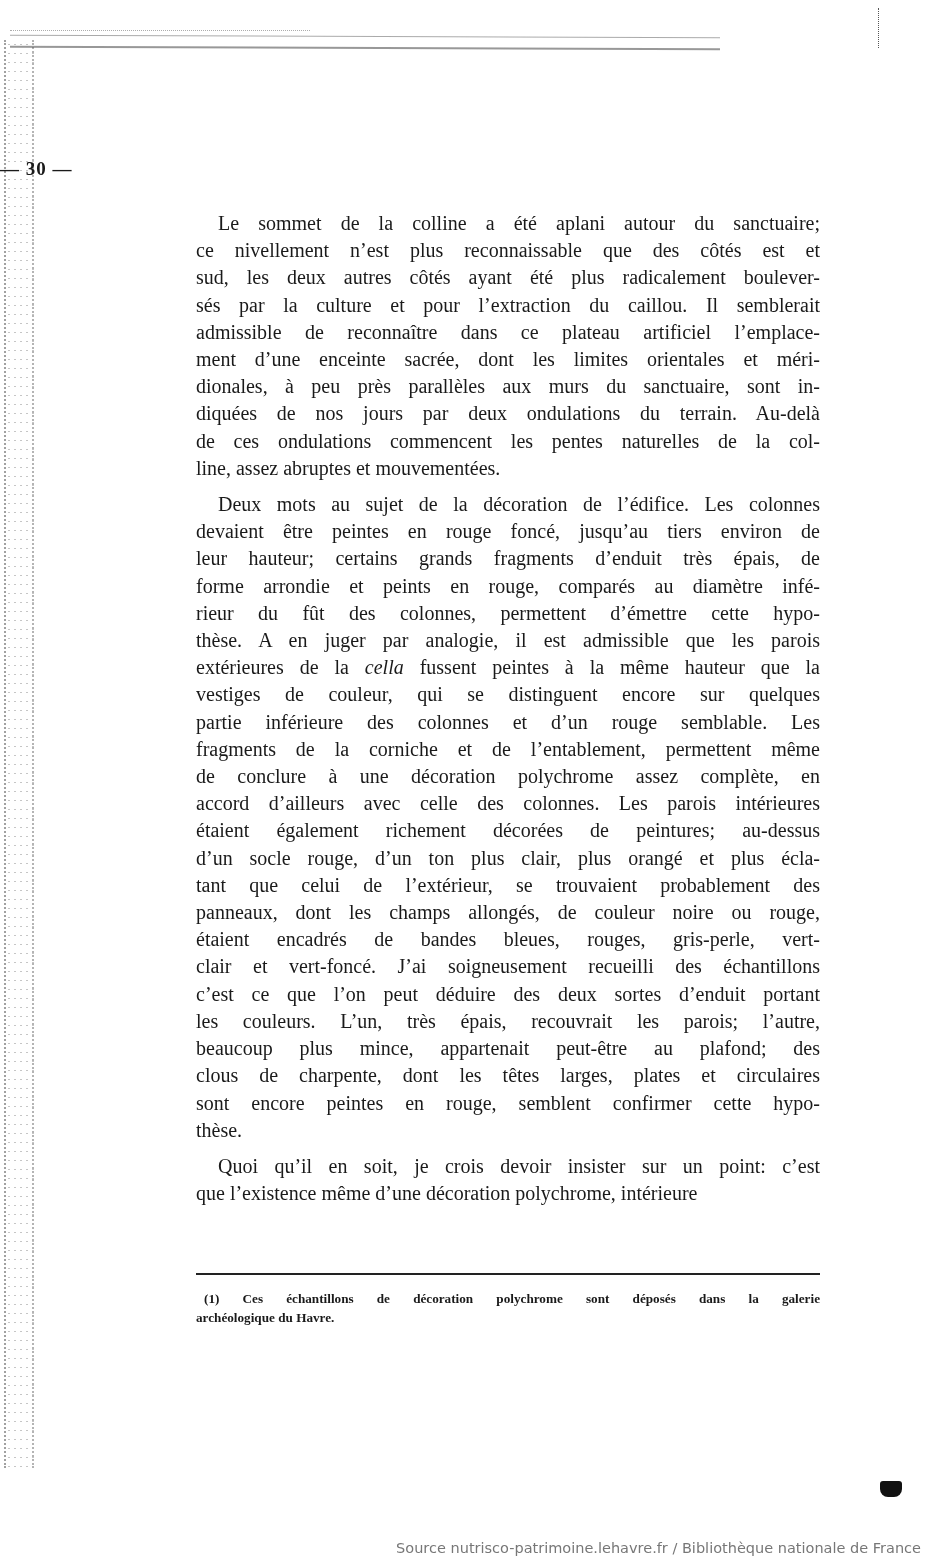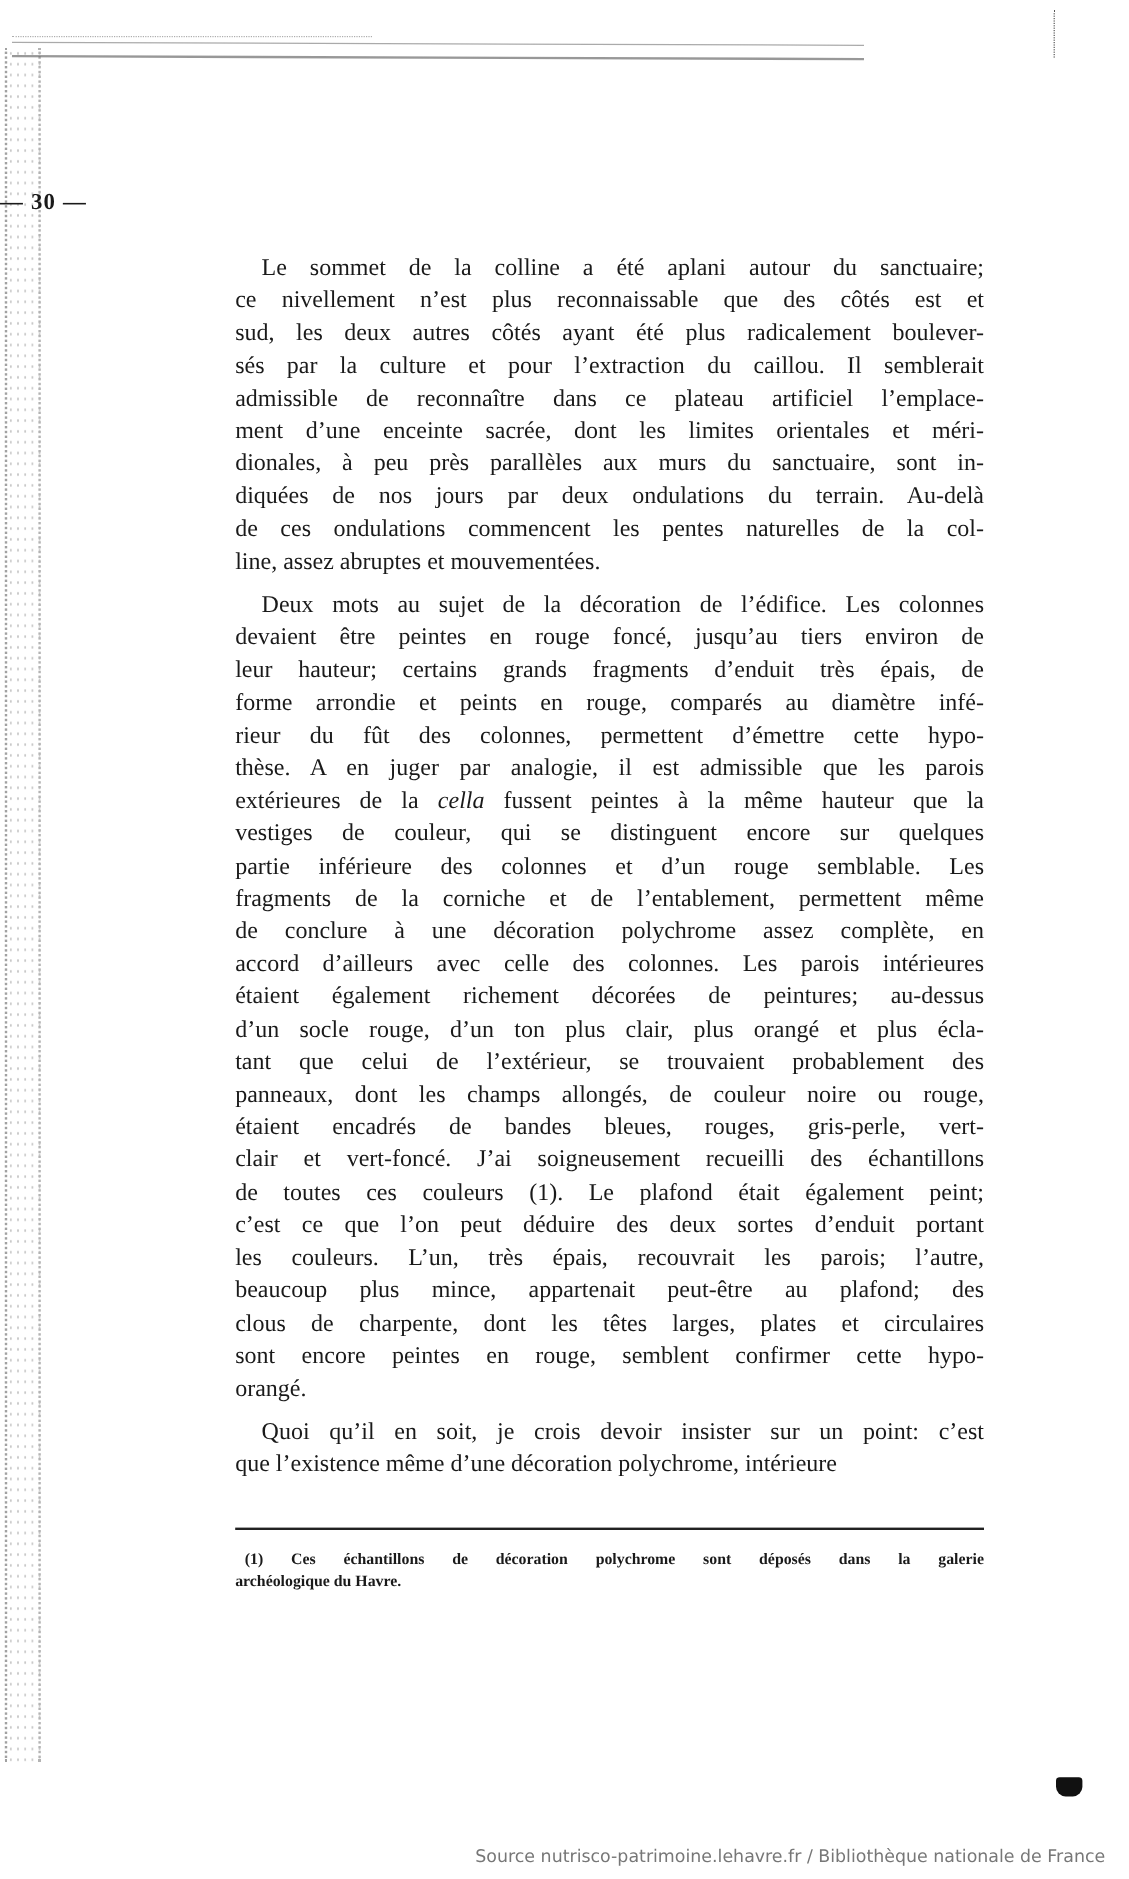--- a/index.html
+++ b/index.html
@@ -103,27 +103,26 @@
     <span class="line">partie inférieure des colonnes et d’un rouge semblable. Les</span>
     <span class="line">fragments de la corniche et de l’entablement, permettent même</span>
     <span class="line">de conclure à une décoration polychrome assez complète, en</span>
     <span class="line">accord d’ailleurs avec celle des colonnes. Les parois intérieures</span>
     <span class="line">étaient également richement décorées de peintures; au-dessus</span>
     <span class="line">d’un socle rouge, d’un ton plus clair, plus orangé et plus écla-</span>
     <span class="line">tant que celui de l’extérieur, se trouvaient probablement des</span>
     <span class="line">panneaux, dont les champs allongés, de couleur noire ou rouge,</span>
     <span class="line">étaient encadrés de bandes bleues, rouges, gris-perle, vert-</span>
     <span class="line">clair et vert-foncé. J’ai soigneusement recueilli des échantillons</span>
-    <span class="line">de toutes ces couleurs (1). Le plafond était également peint;</span>
     <span class="line">c’est ce que l’on peut déduire des deux sortes d’enduit portant</span>
     <span class="line">les couleurs. L’un, très épais, recouvrait les parois; l’autre,</span>
     <span class="line">beaucoup plus mince, appartenait peut-être au plafond; des</span>
     <span class="line">clous de charpente, dont les têtes larges, plates et circulaires</span>
     <span class="line">sont encore peintes en rouge, semblent confirmer cette hypo-</span>
-    <span class="line last">orangé.</span>
+    <span class="line last">thèse.</span>
   </p>
   <p class="para">
     <span class="line first">Quoi qu’il en soit, je crois devoir insister sur un point: c’est</span>
     <span class="line last">que l’existence même d’une décoration polychrome, intérieure</span>
   </p>
 </div>
 
 <div class="footnote-rule"></div>
 
 <div class="footnote">

